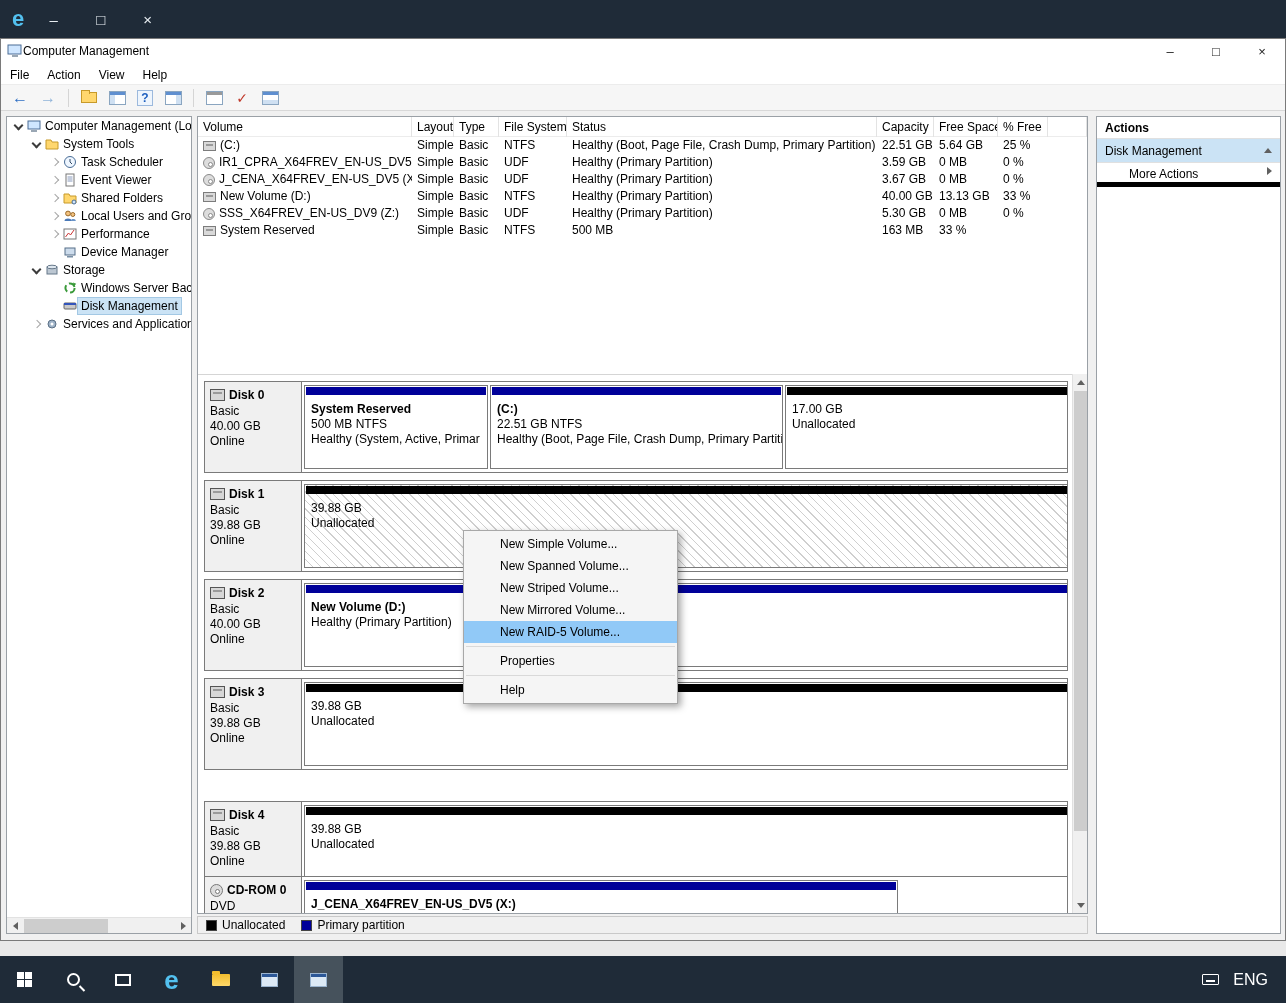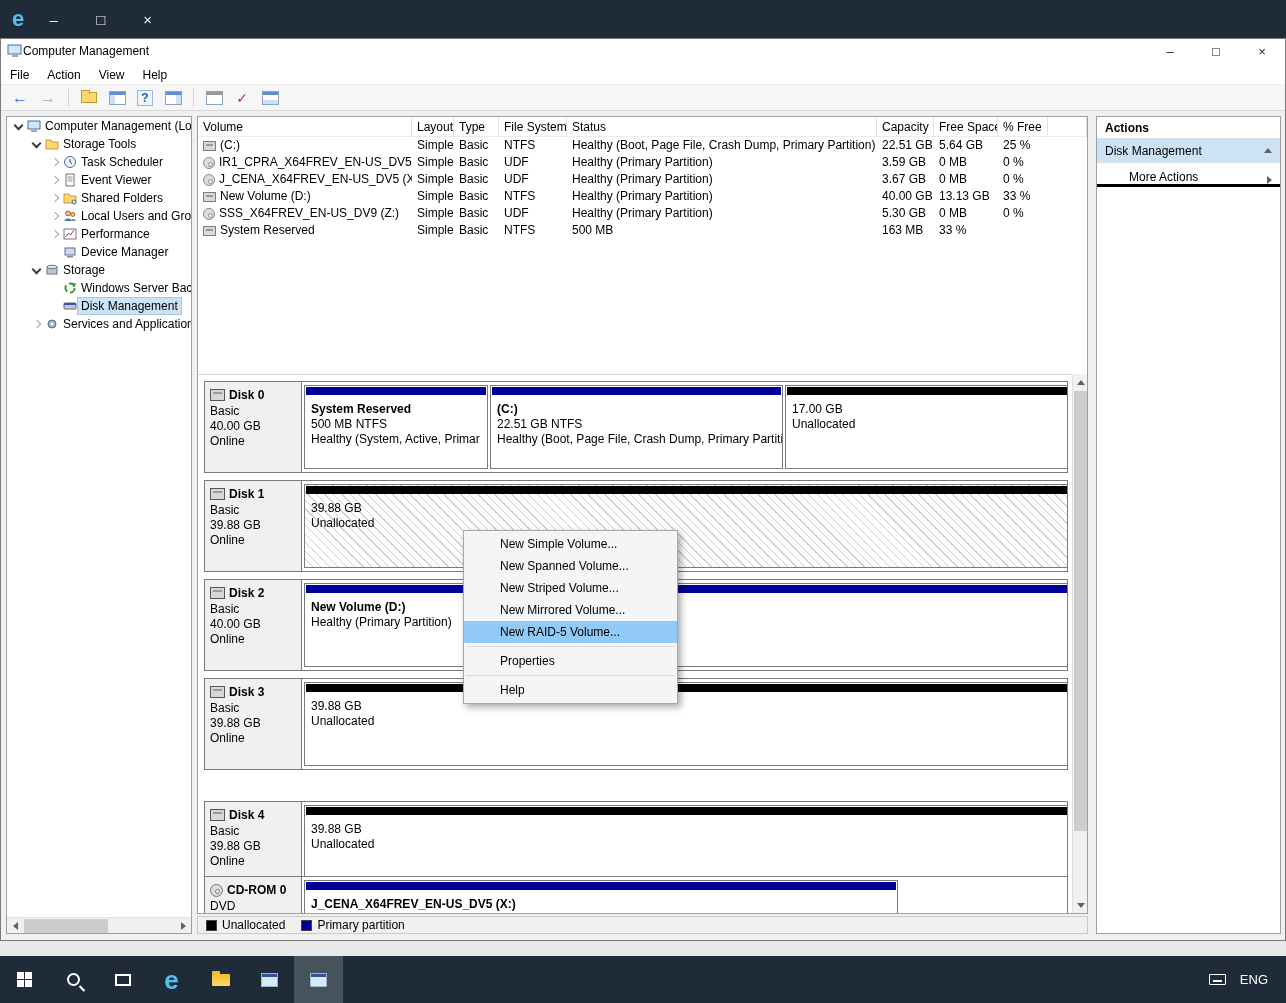--- a/index.html
+++ b/index.html
@@ -100,21 +100,21 @@
   
   .vscroll{position:absolute;right:0;top:257px;bottom:0;width:15px;background:#f0f0f0;border-left:1px solid #e0e0e0}
   .vs-up{position:absolute;top:0;left:0;width:15px;height:16px;display:flex;align-items:center;justify-content:center}
   .vs-down{position:absolute;bottom:0;left:0;width:15px;height:16px;display:flex;align-items:center;justify-content:center}
   .vs-thumb{position:absolute;top:17px;left:1px;width:13px;height:440px;background:#cdcdcd}
 
   
   .ap-title{height:22px;line-height:22px;padding-left:8px;font-weight:bold;border-bottom:1px solid #e0e0e0}
   .ap-group{height:24px;display:flex;align-items:center;background:#cbe3f5;border-bottom:1px solid #e0e0e0;padding:0 8px}
   .ap-group span:first-child{flex:1}
-  .ap-more{height:24px;display:flex;align-items:flex-end;padding:16px 8px 0 32px;border-bottom:3px solid #000000}
+  .ap-more{height:24px;display:flex;align-items:flex-start;padding:4px 8px 0 32px;border-bottom:5px solid #000000}
   .ap-more span:first-child{flex:1}
 
   
   .ctx{position:absolute;left:463px;top:530px;width:215px;background:#f5f5f5;border:1px solid #a8a8a8;box-shadow:3px 3px 7px rgba(0,0,0,.35);padding:2px 0;z-index:50}
   .ctx-item{height:22px;line-height:22px;padding-left:36px;white-space:nowrap}
   .ctx-item.hl{background:#91c9f7}
   .ctx-sep{height:1px;background:#d9d9d9;margin:3px 2px}
 
   
   .taskbar{position:absolute;left:0;bottom:0;width:1286px;height:47px;background:#1f2b38;display:flex;align-items:stretch;z-index:60}
@@ -126,21 +126,21 @@
   .search-glyph::after{content:"";position:absolute;width:2px;height:7px;background:#fff;left:12px;top:10px;transform:rotate(-45deg)}
   .tv-glyph{width:16px;height:12px;border:2px solid #fff}
   .ie-glyph{font-size:26px;font-weight:bold;color:#53c1f0;line-height:1}
   .folder-glyph{width:18px;height:12px;background:linear-gradient(#f2bd2e,#ffd96a);border-radius:1px;position:relative}
   .folder-glyph::before{content:"";position:absolute;top:-3px;left:0;width:8px;height:3px;background:#f2bd2e;border-radius:1px 1px 0 0}
   .app-glyph{width:17px;height:14px;background:#dce9f5;border:1px solid #9ab4cf;position:relative}
   .app-glyph::before{content:"";position:absolute;left:0;top:0;right:0;height:3px;background:#2b5797}
   .tray{margin-left:auto;display:flex;align-items:center;gap:14px;padding-right:18px;color:#fff}
   .kb-glyph{width:17px;height:11px;border:1px solid #fff;border-radius:1px;position:relative}
   .kb-glyph::after{content:"";position:absolute;left:3px;right:3px;bottom:2px;height:2px;background:#fff}
-  .lang{font-size:13px}
+  .lang{font-size:16px}
 </style>
 </head>
 <body>
 
 <div class="screen">
 
   <div class="ie-bar">
     <span class="ie-logo">e</span>
     <div class="ie-controls">
       <div class="winbtn">–</div>
@@ -213,21 +213,21 @@
           </span>
         <span class="tlabel">Computer Management (Local</span>
       </div>
       <div class="tree-row lvl1">
         <span class="chev exp"></span>
         <span class="ticon">
             <svg width="14" height="14">
               <path d="M1 3h5l1 2h6v7H1z" fill="#ffd76e" stroke="#c79a2a"></path>
             </svg>
           </span>
-        <span class="tlabel">Storage Tools</span>
+        <span class="tlabel">System Tools</span>
       </div>
       <div class="tree-row lvl2">
         <span class="chev col"></span>
         <span class="ticon">
             <svg width="14" height="14">
               <circle cx="7" cy="7" r="5.5" fill="#eef6ff" stroke="#4a6d96"></circle>
               <path d="M7 4v3l2 2" stroke="#334a66" fill="none"></path>
             </svg>
           </span>
         <span class="tlabel">Task Scheduler</span>

